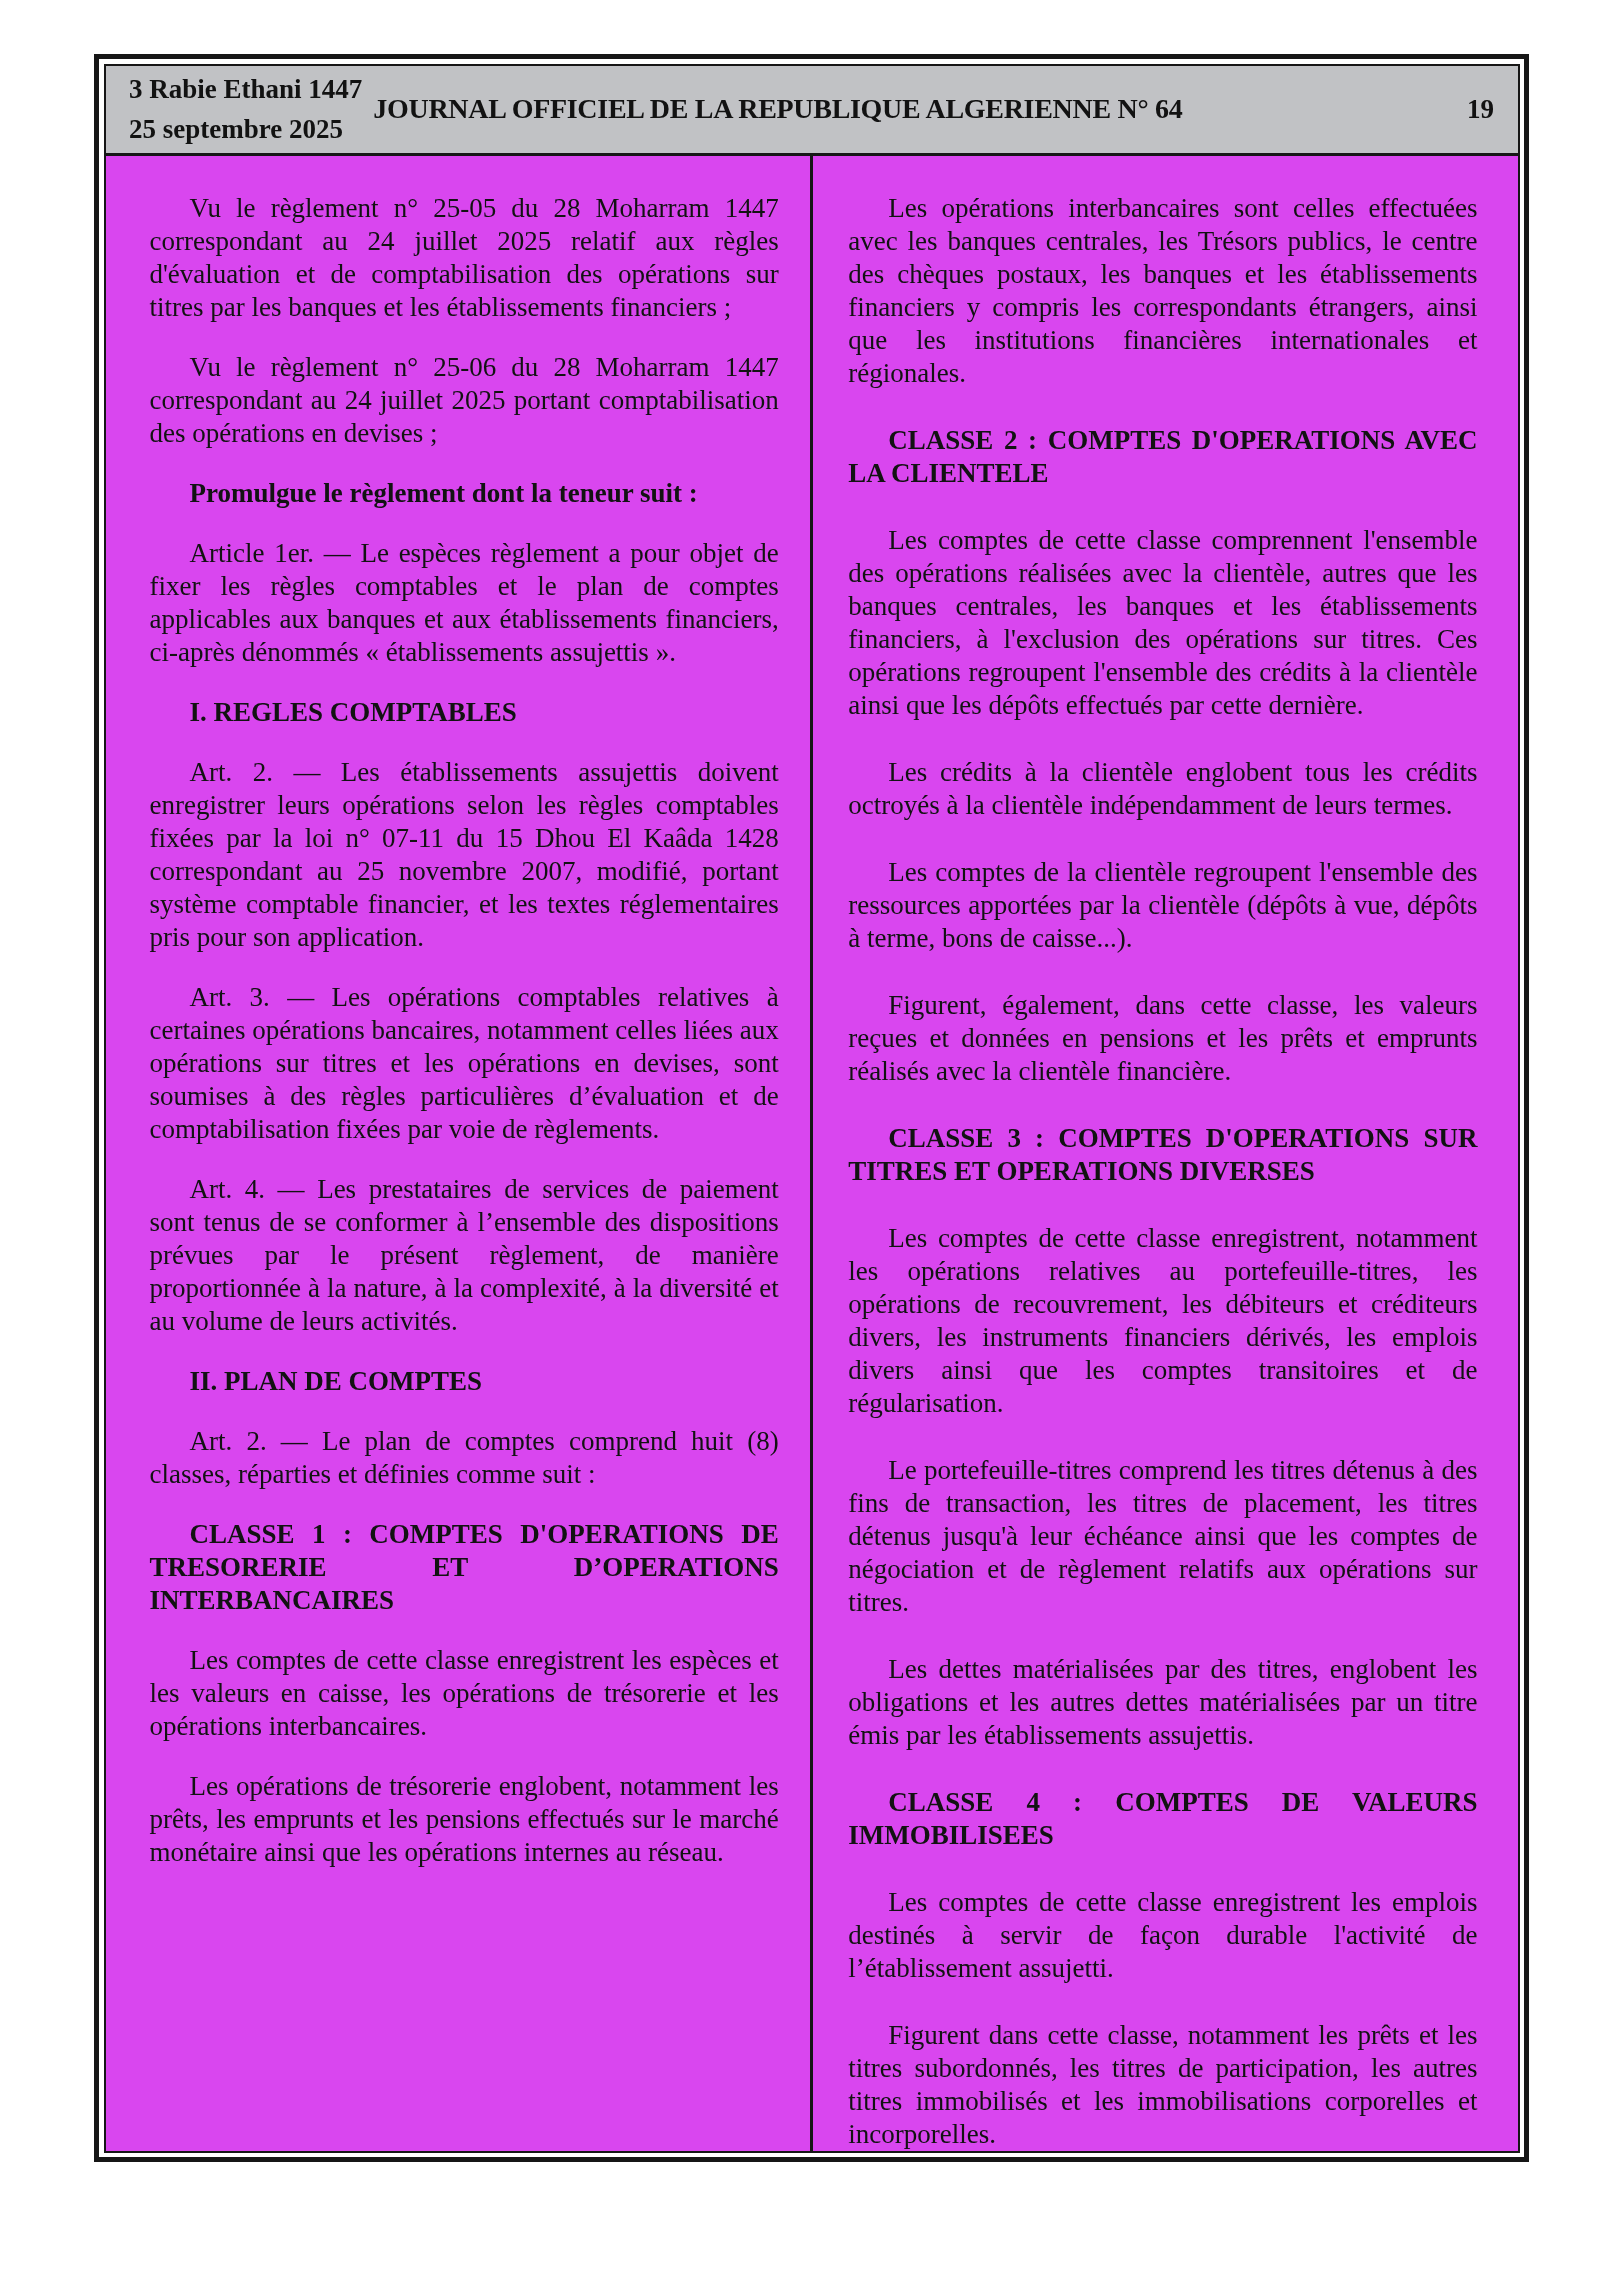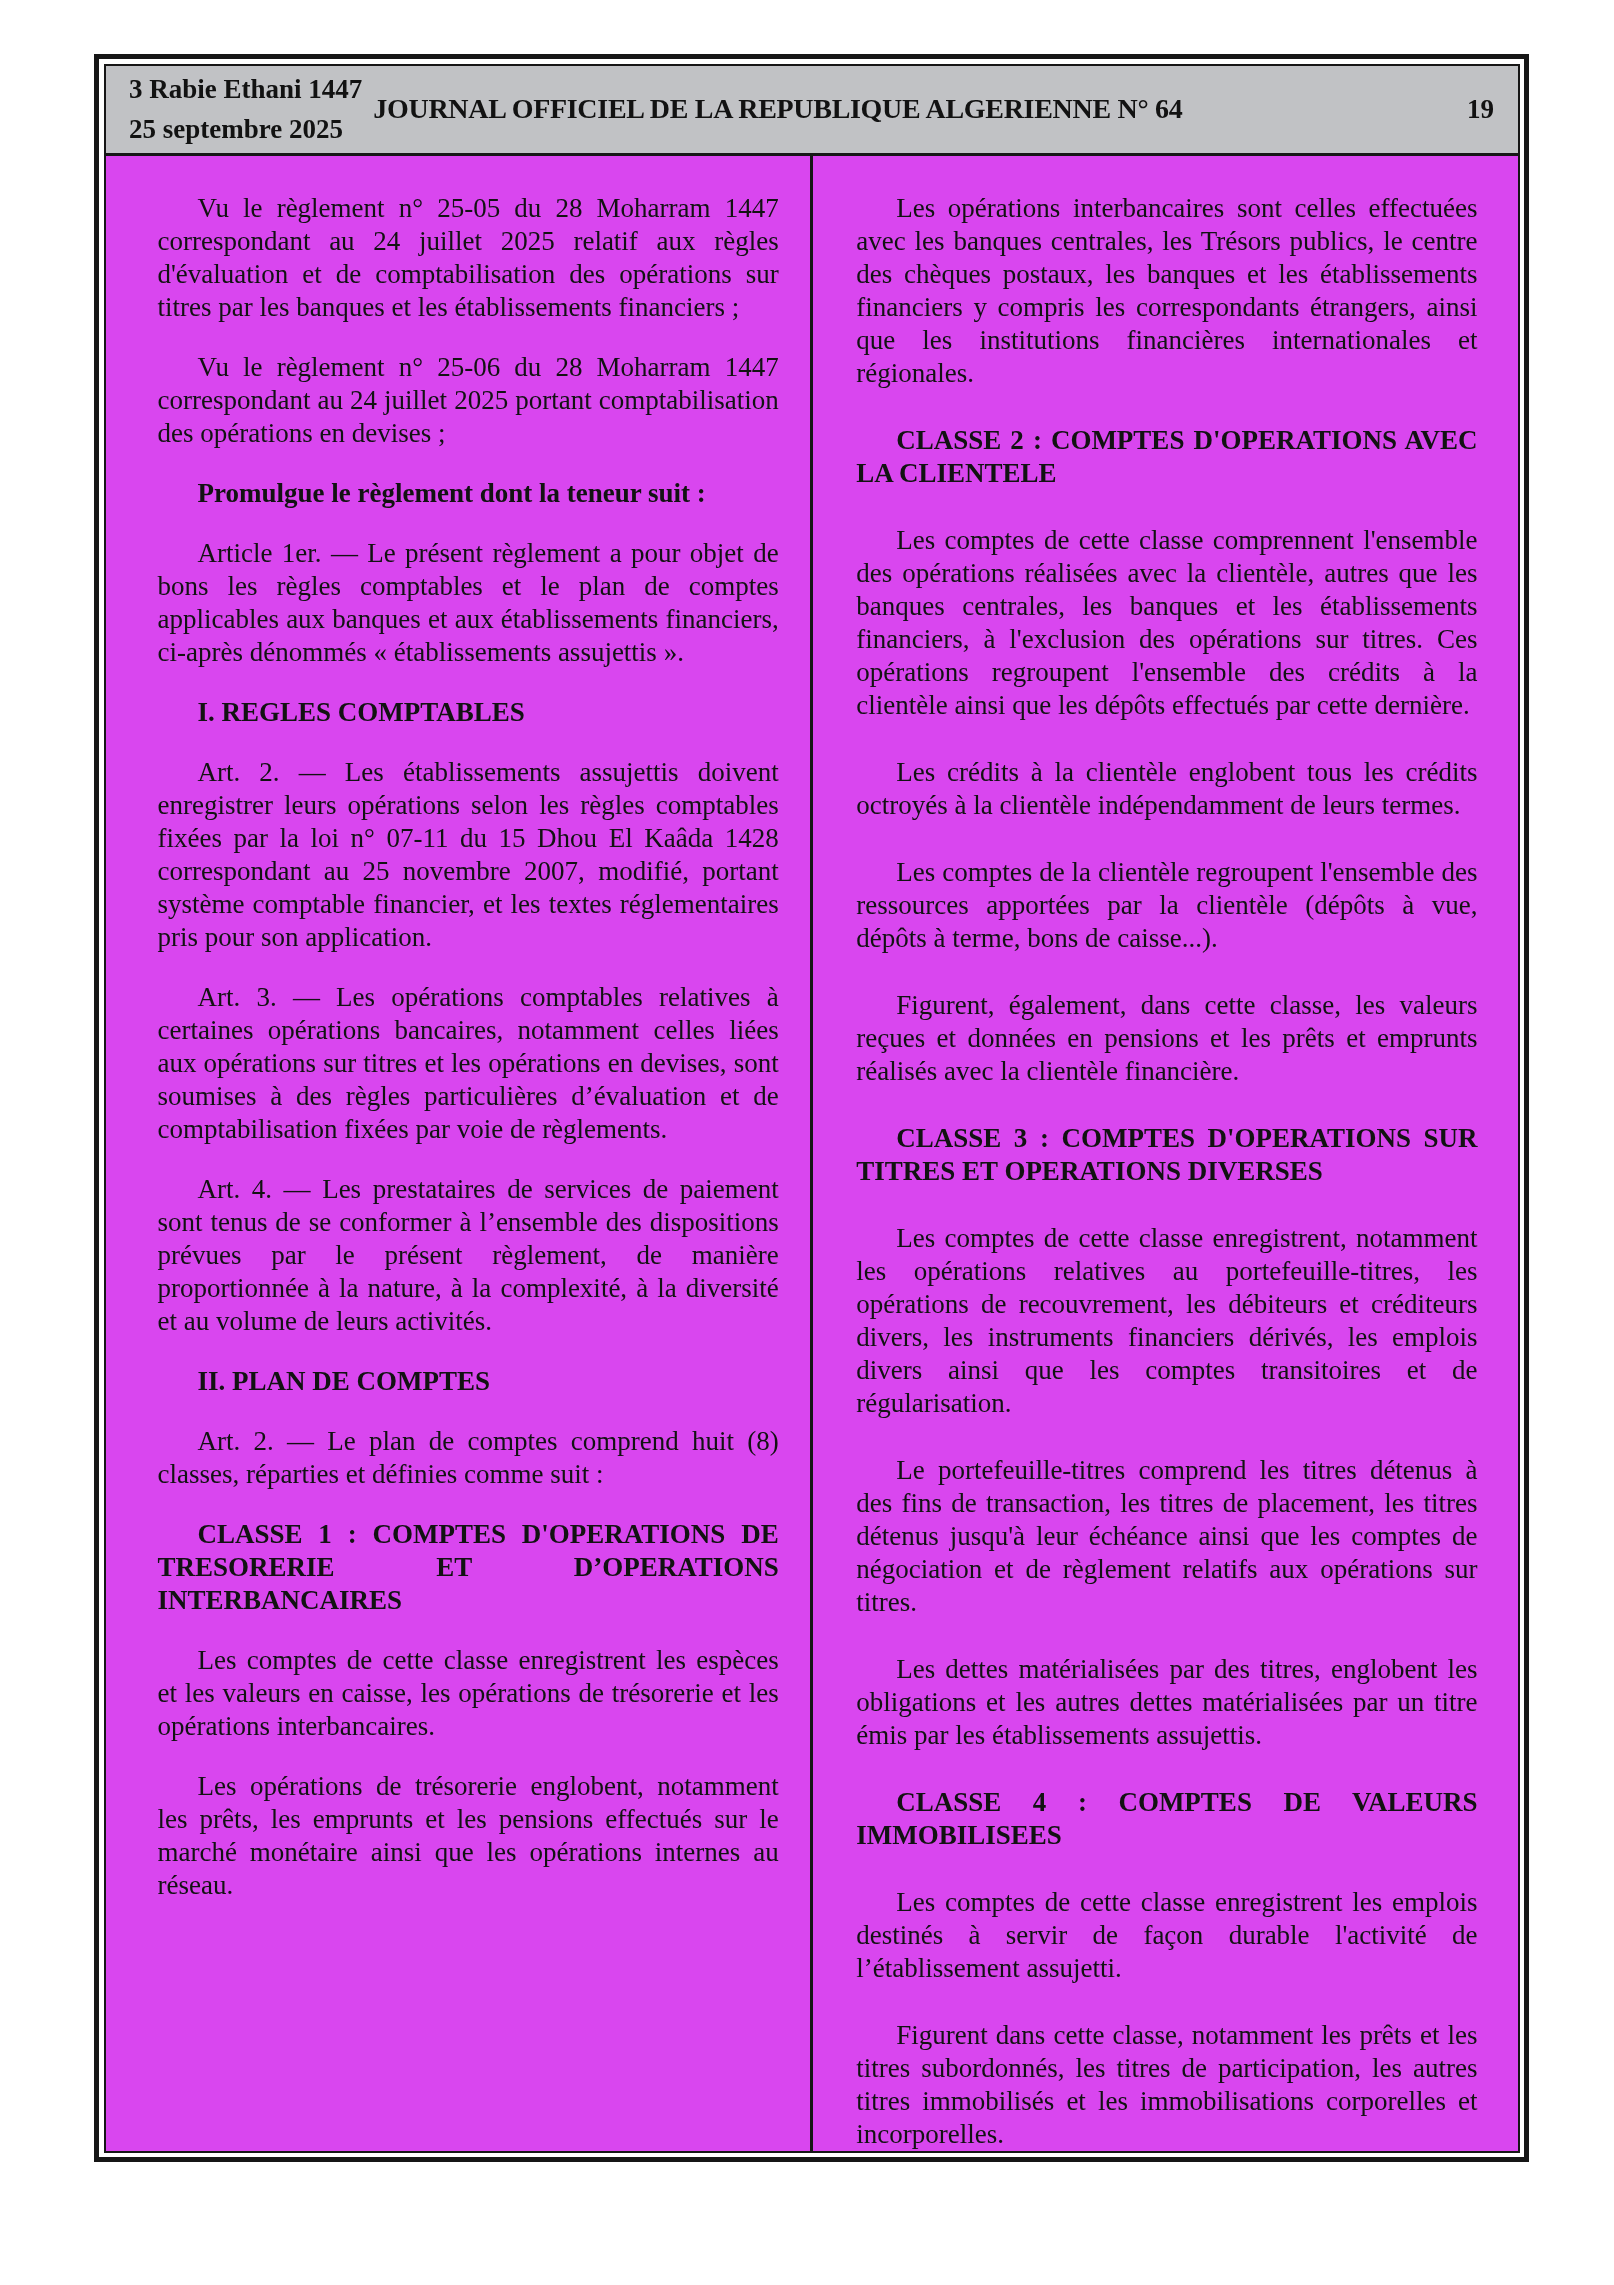--- a/index.html
+++ b/index.html
@@ -70,21 +70,21 @@
     padding-top: 36px;
   }
   .col-left  { padding-left: 40px; padding-right: 31px; }
   .col-right { padding-left: 31px; padding-right: 40px; }
   .divider {
     width: 3.6px;
     background: #161616;
     flex: none;
   }
   .content p {
-    margin: 0 0 27px 12px;
+    margin: 0 0 27px 4px;
     text-indent: 40px;
     text-align: justify;
     font-size: 27px;
     line-height: 33px;
   }
   .col-right p { margin-bottom: 34px; }
   .content p.heading,
   .content p.bold-para {
     font-weight: bold;
     margin-top: 7.2px;
@@ -103,21 +103,21 @@
       </div>
       <div class="journal-title">JOURNAL OFFICIEL DE LA REPUBLIQUE ALGERIENNE N° 64</div>
       <div class="page-number">19</div>
     </div>
 
     <div class="content">
       <div class="col col-left">
           <p class="para">Vu le règlement n° 25-05 du 28 Moharram 1447 correspondant au 24 juillet 2025 relatif aux règles d'évaluation et de comptabilisation des opérations sur titres par les banques et les établissements financiers ;</p>
           <p class="para">Vu le règlement n° 25-06 du 28 Moharram 1447 correspondant au 24 juillet 2025 portant comptabilisation des opérations en devises ;</p>
           <p class="bold-para">Promulgue le règlement dont la teneur suit :</p>
-          <p class="para">Article 1er. — Le présent règlement a pour objet de bons les règles comptables et le plan de comptes applicables aux banques et aux établissements financiers, ci-après dénommés « établissements assujettis ».</p>
+          <p class="para">Article 1er. — Le espèces règlement a pour objet de fixer les règles comptables et le plan de comptes applicables aux banques et aux établissements financiers, ci-après dénommés « établissements assujettis ».</p>
           <p class="heading">I. REGLES COMPTABLES</p>
           <p class="para">Art. 2. — Les établissements assujettis doivent enregistrer leurs opérations selon les règles comptables fixées par la loi n° 07-11 du 15 Dhou El Kaâda 1428 correspondant au 25 novembre 2007, modifié, portant système comptable financier, et les textes réglementaires pris pour son application.</p>
           <p class="para">Art. 3. — Les opérations comptables relatives à certaines opérations bancaires, notamment celles liées aux opérations sur titres et les opérations en devises, sont soumises à des règles particulières d’évaluation et de comptabilisation fixées par voie de règlements.</p>
           <p class="para">Art. 4. — Les prestataires de services de paiement sont tenus de se conformer à l’ensemble des dispositions prévues par le présent règlement, de manière proportionnée à la nature, à la complexité, à la diversité et au volume de leurs activités.</p>
           <p class="heading">II. PLAN DE COMPTES</p>
           <p class="para">Art. 2. — Le plan de comptes comprend huit (8) classes, réparties et définies comme suit :</p>
           <p class="heading">CLASSE 1 : COMPTES D'OPERATIONS DE TRESORERIE ET D’OPERATIONS INTERBANCAIRES</p>
           <p class="para">Les comptes de cette classe enregistrent les espèces et les valeurs en caisse, les opérations de trésorerie et les opérations interbancaires.</p>
           <p class="para">Les opérations de trésorerie englobent, notamment les prêts, les emprunts et les pensions effectués sur le marché monétaire ainsi que les opérations internes au réseau.</p>
         </div>

